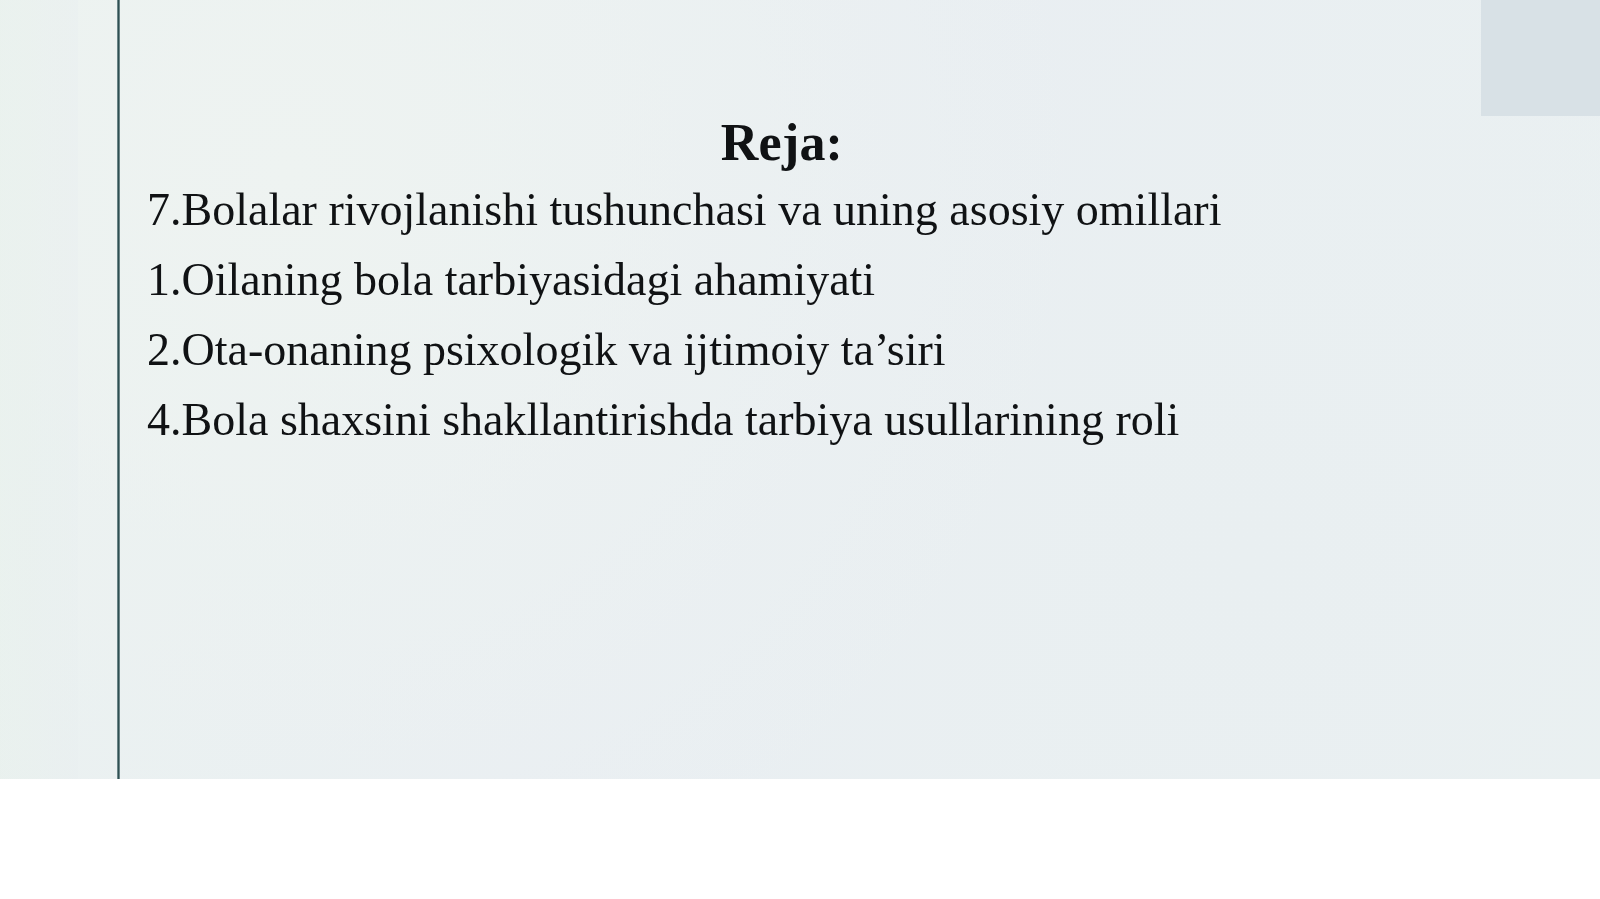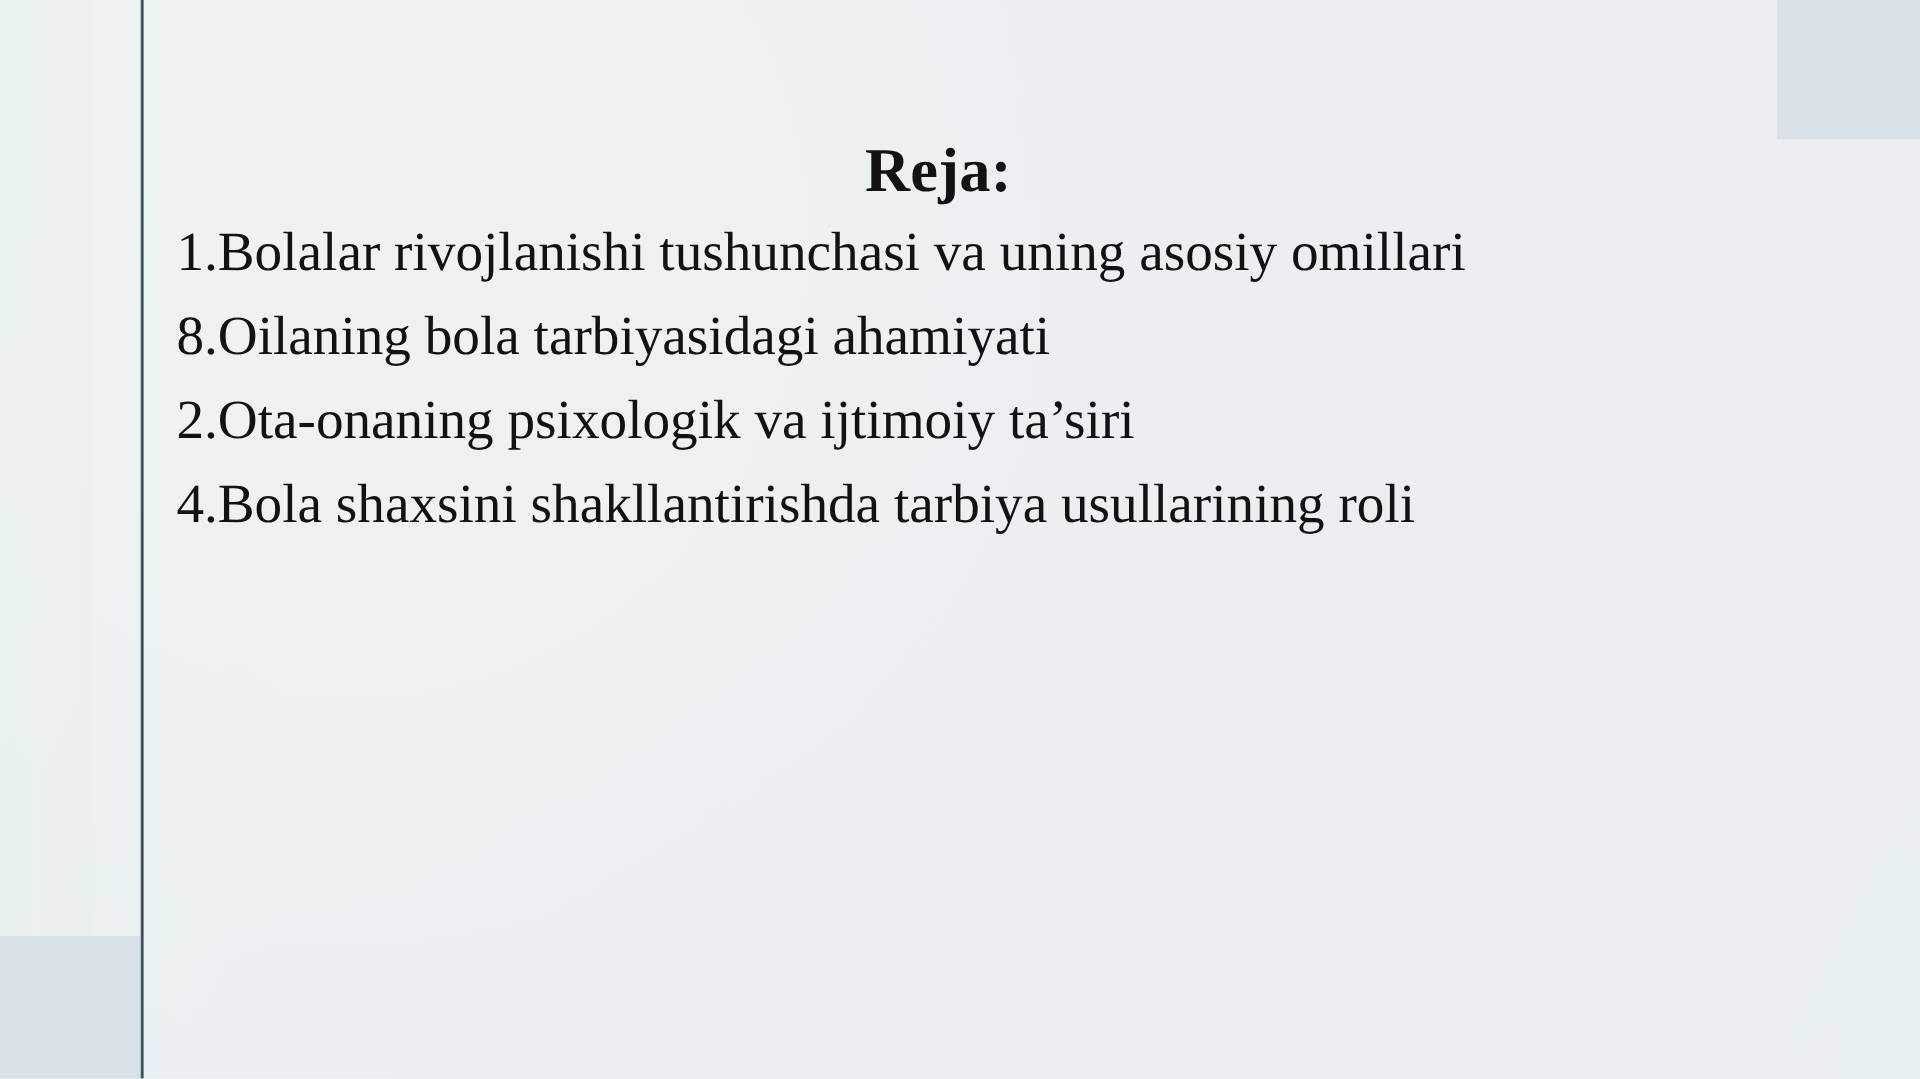--- a/index.html
+++ b/index.html
@@ -8,21 +8,21 @@
     padding: 0;
     background: #ffffff;
   }
   body {
     font-family: "Liberation Serif", "DejaVu Serif", serif;
   }
 
   .slide {
     position: relative;
     width: 1600px;
-    height: 899px;
+    height: 779px;
     overflow: hidden;
     background: #eaf0f1;
     background-image:
       radial-gradient(circle at 18% 22%, #eef3f1 0%, rgba(238,243,241,0) 55%),
       radial-gradient(circle at 78% 72%, #e9eff1 0%, rgba(233,239,241,0) 60%),
       linear-gradient(115deg, #eaf2f0 0%, #e9eef2 45%, #eaf1f1 100%);
   }
 
   
   .deco-top-right {
@@ -111,20 +111,20 @@
   <div class="deco-top-right"></div>
   <div class="deco-bottom-left"></div>
 
   <div class="divider"></div>
 
   <div class="content">
 
     <h1 class="slide-title">Reja:</h1>
 
     <ul class="outline-list">
-      <li class="outline-item">1.Bolalar rivojlanishi tushunchasi va uning asosiy omillari</li>
-      <li class="outline-item">8.Oilaning bola tarbiyasidagi ahamiyati</li>
+      <li class="outline-item">7.Bolalar rivojlanishi tushunchasi va uning asosiy omillari</li>
+      <li class="outline-item">1.Oilaning bola tarbiyasidagi ahamiyati</li>
       <li class="outline-item">2.Ota-onaning psixologik va ijtimoiy ta’siri</li>
       <li class="outline-item">4.Bola shaxsini shakllantirishda tarbiya usullarining roli</li>
     </ul>
 
   </div>
 </div>
 
 </body></html>

